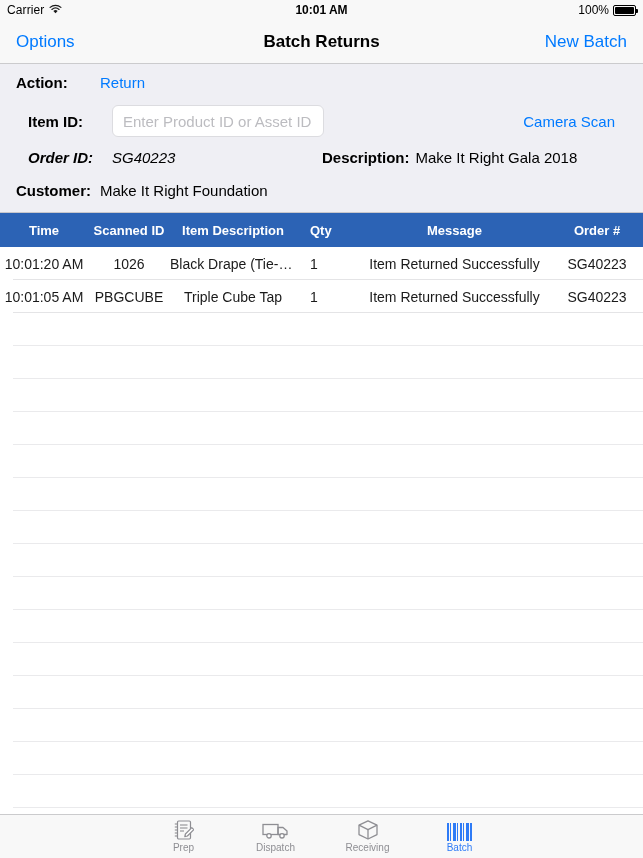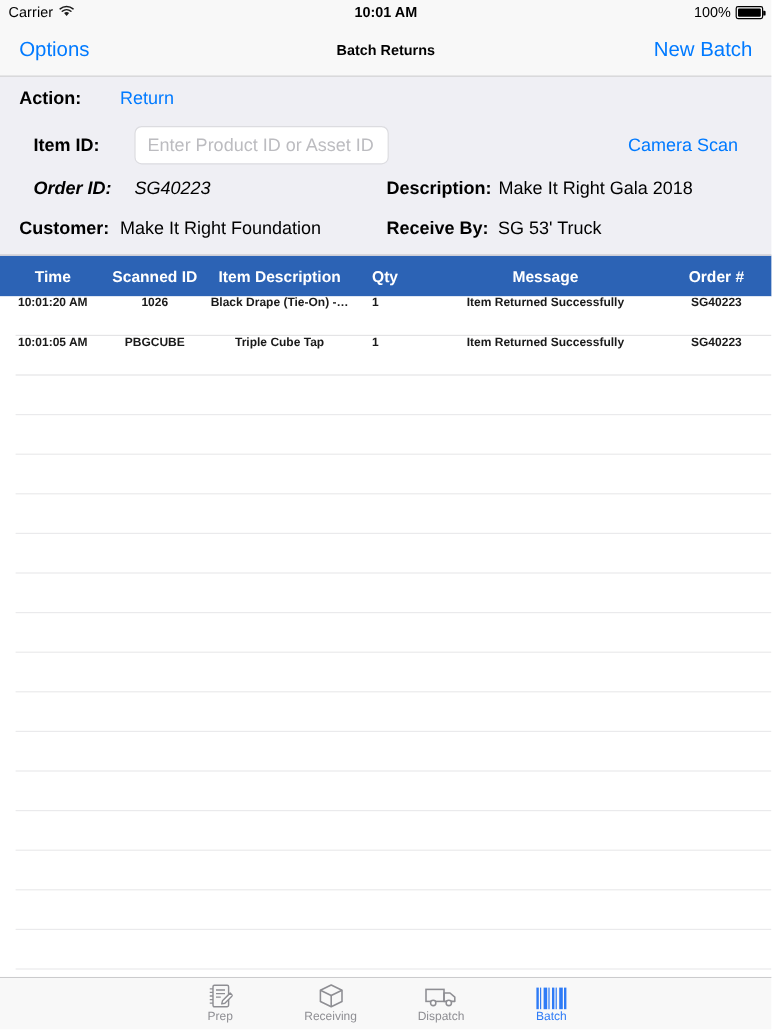--- a/index.html
+++ b/index.html
@@ -84,21 +84,21 @@
     background: none;
     border: none;
     cursor: pointer;
     font-family: inherit;
     padding: 4px 2px;
   }
   .nav-title {
     position: absolute;
     left: 0; right: 0;
     text-align: center;
-    font-size: 12px;
+    font-size: 17px;
     font-weight: bold;
     color: #000;
     pointer-events: none;
   }
   .nav-right { margin-left: auto; }
 
   
   .formpanel {
     flex: 0 0 149px;
     background: #efeff4;
@@ -152,25 +152,24 @@
   }
   .table-body {
     flex: 1 1 auto;
     background: #ffffff;
     overflow: hidden;
     position: relative;
   }
   .trow {
     height: 33px;
     display: flex;
-    align-items: flex-start;
-    font-size: 10px;
+    align-items: center;
+    font-size: 14px;
     color: #1a1a1a;
     position: relative;
-    font-weight: bold;
   }
   .trow::after {
     content: "";
     position: absolute;
     left: 13px; right: 0; bottom: 0;
     height: 1px;
     background: #e4e4e6;
   }
   .trow.empty::after { background: #eaeaec; }
 
@@ -270,24 +269,20 @@
     <div class="frow r-desc">
       <span class="flabel">Description:</span>
       <span class="fvalue">Make It Right Gala 2018</span>
     </div>
 
     <div class="frow r-customer">
       <span class="flabel">Customer:</span>
       <span class="fvalue">Make It Right Foundation</span>
     </div>
 
-    <div class="frow r-recv">
-      <span class="flabel">Receive By:</span>
-      <span class="fvalue">SG 53' Truck</span>
-    </div>
   </div>
 
   <div class="table-head">
     <div class="c-time">Time</div>
     <div class="c-scan">Scanned ID</div>
     <div class="c-desc">Item Description</div>
     <div class="c-qty">Qty</div>
     <div class="c-msg">Message</div>
     <div class="c-order">Order #</div>
   </div>
@@ -344,39 +339,39 @@
             <line x1="6" y1="9" x2="13.5" y2="9" stroke="#8e8e93" stroke-width="1.1"></line>
             <line x1="6" y1="12" x2="10" y2="12" stroke="#8e8e93" stroke-width="1.1"></line>
             <path d="M17.8 8.6 L11.4 15 l-0.6 2.6 2.6 -0.6 6.4 -6.4 z" fill="#fff" stroke="#8e8e93" stroke-width="1.2" stroke-linejoin="round"></path>
           </svg>
         </span>
         <span class="tlabel">Prep</span>
       </div>
 
       <div class="tab">
         <span class="ticon">
-          <svg width="22" height="22" viewBox="0 0 22 22">
-            <path d="M11 1.8 L20 6.2 L20 15.6 L11 20 L2 15.6 L2 6.2 Z" fill="none" stroke="#8e8e93" stroke-width="1.3" stroke-linejoin="round"></path>
-            <path d="M2 6.2 L11 10.6 L20 6.2" fill="none" stroke="#8e8e93" stroke-width="1.3" stroke-linejoin="round"></path>
-            <path d="M11 10.6 L11 20" fill="none" stroke="#8e8e93" stroke-width="1.3"></path>
-          </svg>
-        </span>
-        <span class="tlabel">Receiving</span>
-      </div>
-
-      <div class="tab">
-        <span class="ticon">
           <svg width="28" height="22" viewBox="0 0 28 22">
             <rect x="1" y="5.5" width="15" height="10" fill="none" stroke="#8e8e93" stroke-width="1.3"></rect>
             <path d="M16 8.5 h5 l4 3.5 v3.5 h-9 z" fill="none" stroke="#8e8e93" stroke-width="1.3" stroke-linejoin="round"></path>
             <circle cx="7" cy="16.8" r="2.2" fill="#fff" stroke="#8e8e93" stroke-width="1.3"></circle>
             <circle cx="20" cy="16.8" r="2.2" fill="#fff" stroke="#8e8e93" stroke-width="1.3"></circle>
           </svg>
         </span>
         <span class="tlabel">Dispatch</span>
+      </div>
+
+      <div class="tab">
+        <span class="ticon">
+          <svg width="22" height="22" viewBox="0 0 22 22">
+            <path d="M11 1.8 L20 6.2 L20 15.6 L11 20 L2 15.6 L2 6.2 Z" fill="none" stroke="#8e8e93" stroke-width="1.3" stroke-linejoin="round"></path>
+            <path d="M2 6.2 L11 10.6 L20 6.2" fill="none" stroke="#8e8e93" stroke-width="1.3" stroke-linejoin="round"></path>
+            <path d="M11 10.6 L11 20" fill="none" stroke="#8e8e93" stroke-width="1.3"></path>
+          </svg>
+        </span>
+        <span class="tlabel">Receiving</span>
       </div>
 
       <div class="tab active">
         <span class="ticon">
           <span class="barcode">
             <i style="width:2px"></i>
               <i style="width:1px"></i>
               <i style="width:3px"></i>
             <i style="width:1px"></i>
               <i style="width:2px"></i>

